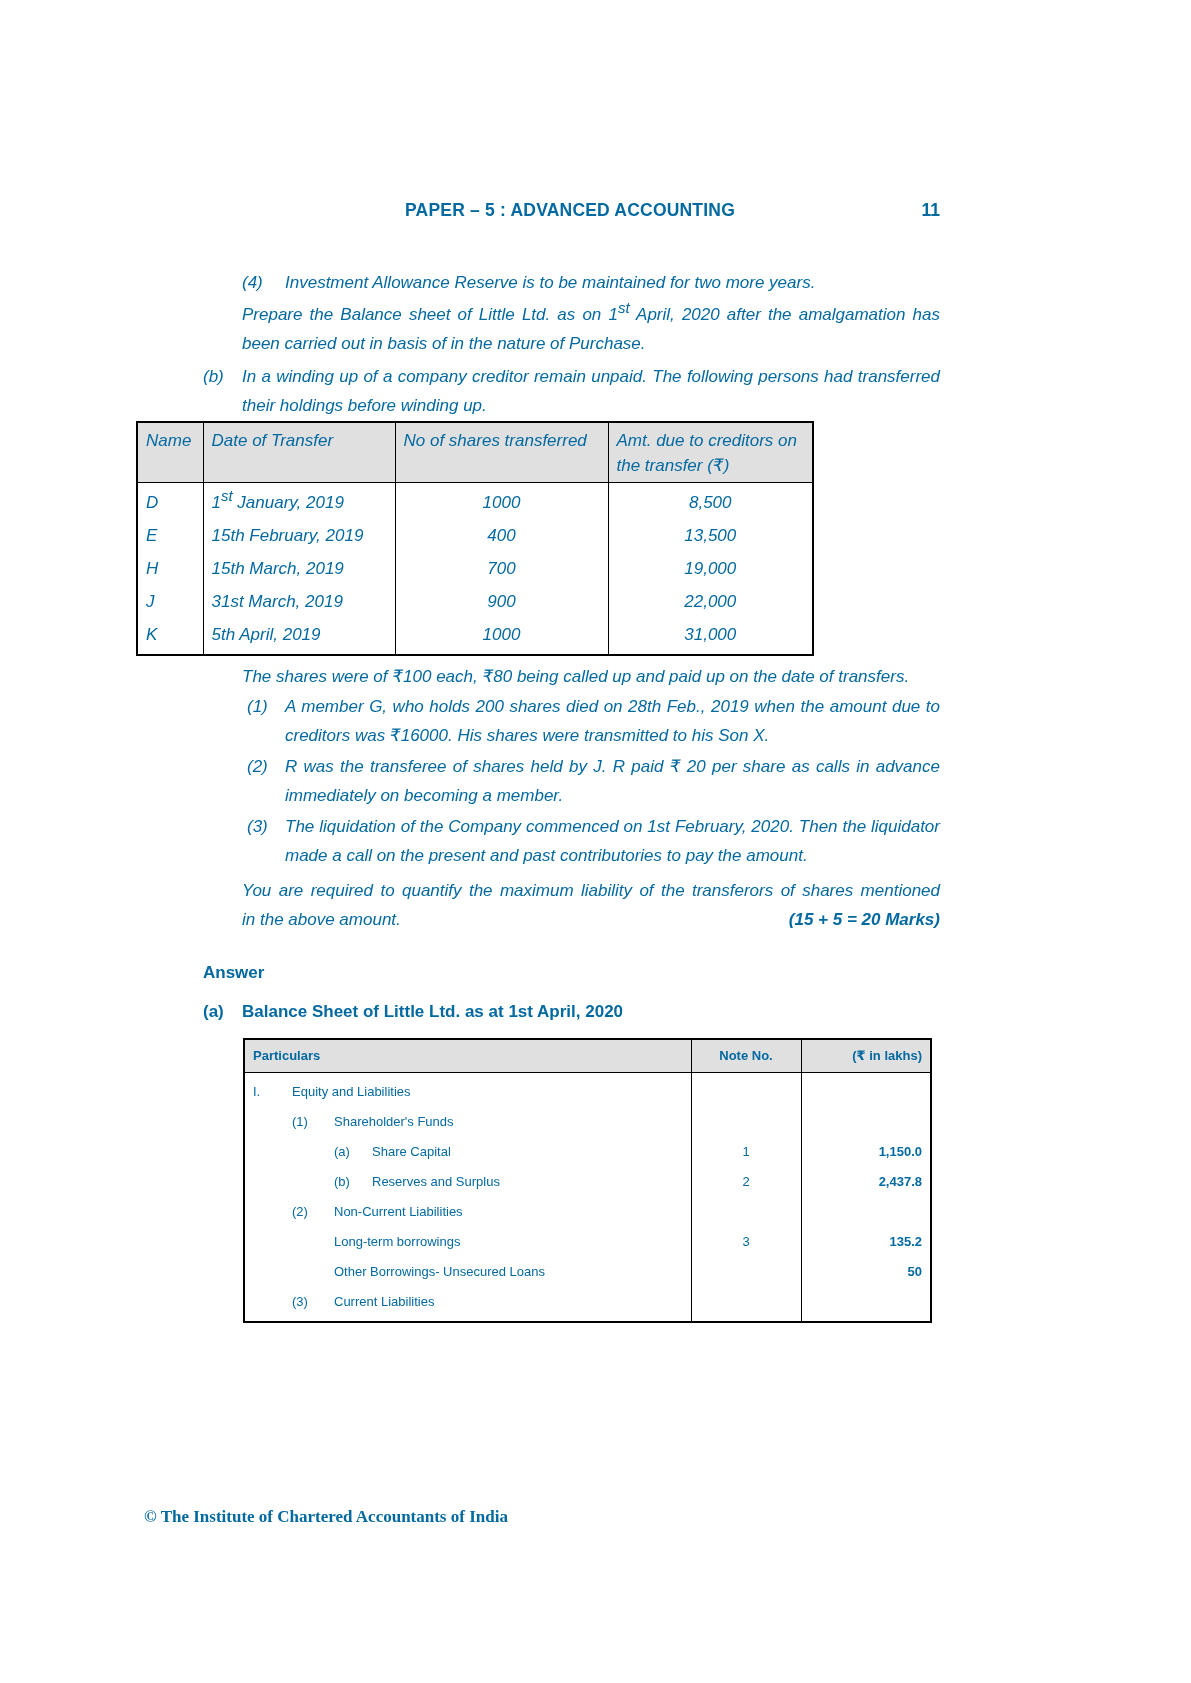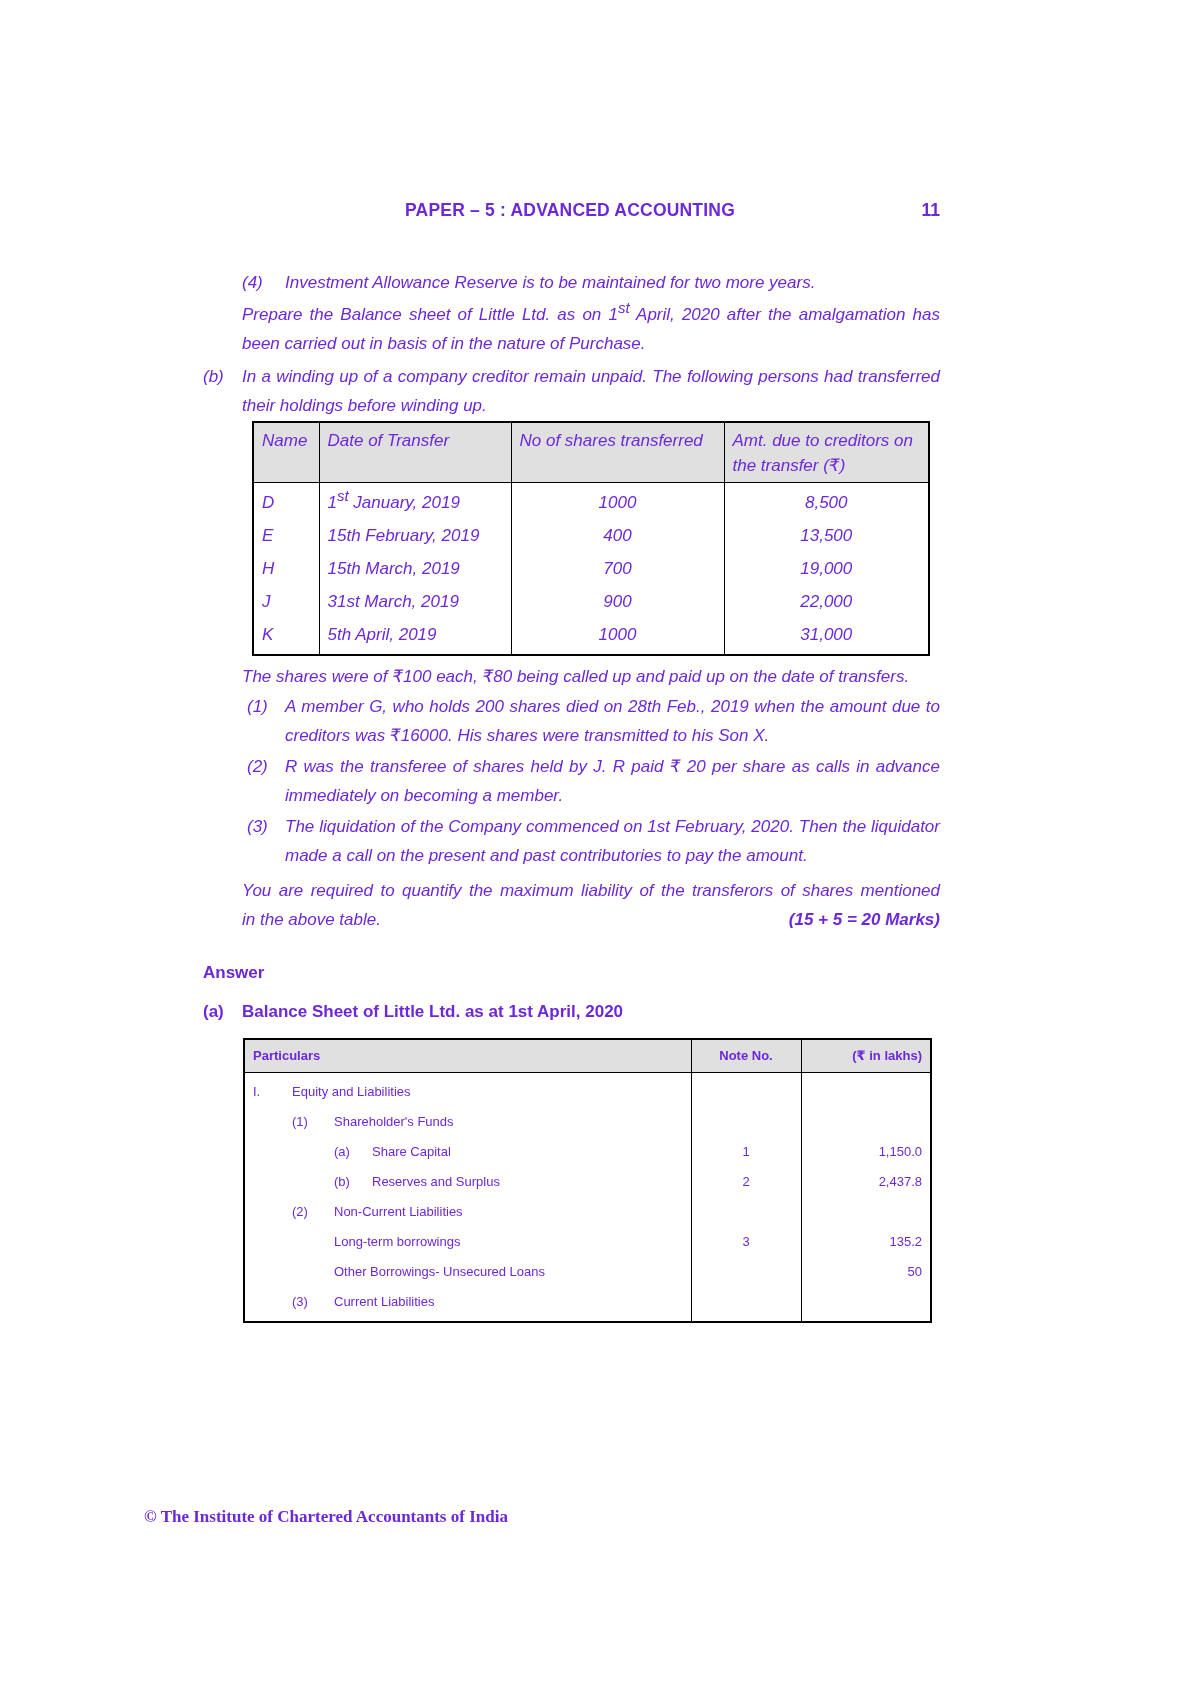--- a/index.html
+++ b/index.html
@@ -1,18 +1,18 @@
 <!DOCTYPE html>
 <html><head>
 <meta charset="utf-8">
 <style>
   * { margin:0; padding:0; box-sizing:border-box; }
   html, body { background:#ffffff; }
   .page {
-    position:relative; width:1191px; height:1683px; background:#fff; color:#6d28d9;
+    position:relative; width:1191px; height:1683px; background:#fff; color:#0369a1;
     font-family:"Liberation Sans","DejaVu Sans",sans-serif;
     padding:200px 251px 0 136px; overflow:hidden;
   }
 
   .doc-header { position:relative; height:22px; margin-bottom:46px; font-size:17.5px; font-weight:bold; }
   .doc-title { text-align:center; padding-left:64px; letter-spacing:0.2px; }
   .page-num { position:absolute; right:0; top:0; }
 
   .q { font-style:italic; font-size:17px; line-height:29px; }
   .flexrow { display:flex; align-items:flex-start; }
@@ -21,21 +21,21 @@
   .item4 .mk { flex:0 0 43px; }
 
   .prep { margin-left:106px; width:698px; margin-bottom:4px; text-align:justify; }
   .partb { margin-left:67px; margin-bottom:1px; }
   .partb .mk { flex:0 0 39px; }
   .partb .tx { width:698px; text-align:justify; }
 
   sup, .sup { font-size:15px; vertical-align:super; line-height:0; }
 
   table { border-collapse:collapse; table-layout:fixed; }
-  .t1 { margin-left:116px; width:676px; border:2px solid #000; font-size:17px; font-style:italic; margin-bottom:6px; }
+  .t1 { width:676px; border:2px solid #000; font-size:17px; font-style:italic; margin-bottom:6px; }
   .t1 th { background:#e0e0e0; border:1px solid #000; font-weight:normal; text-align:left; vertical-align:top; padding:5px 8px 4px; line-height:25px; }
   .t1 td { border-left:1px solid #000; border-right:1px solid #000; padding:2px 8px; line-height:29px; vertical-align:top; }
   .t1 tbody tr:first-child td { padding-top:5px; }
   .t1 tbody tr:last-child td { padding-bottom:5px; }
   .t1 .c { text-align:center; }
 
   .note1 { margin-left:106px; margin-bottom:1px; }
   .pt { margin-left:111px; margin-bottom:2px; }
   .pt .mk { flex:0 0 38px; }
   .pt .tx { width:655px; text-align:justify; }
@@ -52,21 +52,21 @@
 
   .t2 { margin-left:107px; width:687px; border:2px solid #000; font-size:13px; }
   .t2 th { background:#e0e0e0; border:1px solid #000; padding:5px 8px; line-height:22px; font-weight:bold; }
   .t2 .h-part { text-align:left; }
   .t2 .h-note { text-align:center; }
   .t2 .h-amt { text-align:right; }
   .t2 td { border-left:1px solid #000; border-right:1px solid #000; padding:2px 8px; line-height:26px; vertical-align:top; }
   .t2 tbody tr:first-child td { padding-top:6px; }
   .t2 tbody tr:last-child td { padding-bottom:6px; }
   .t2 .note { text-align:center; }
-  .t2 .amt { text-align:right; }
+  .t2 .amt { text-align:right;font-weight:bold; }
   .pcell { display:flex; }
   .pcell .mk { flex:0 0 auto; }
   .mk0 { width:39px; }
   .mk1 { margin-left:39px; width:42px; }
   .mk2 { margin-left:81px; width:38px; }
   .mkp { width:81px; }
   .mkpb { width:86px; }
 
   .footer { position:absolute; left:144px; bottom:156px; font-family:"Liberation Serif","DejaVu Serif",serif; font-weight:bold; font-size:17px; }
 </style>
@@ -152,21 +152,21 @@
     <span class="tx">R was the transferee of shares held by J. R paid ₹ 20 per share as calls in advance immediately on becoming a member.</span>
   </div>
   <div class="q pt pt3 flexrow">
     <span class="mk">(3)</span>
     <span class="tx">The liquidation of the Company commenced on 1st February, 2020. Then the liquidator made a call on the present and past contributories to pay the amount.</span>
   </div>
 
   <div class="q req">
     <div class="l1">You are required to quantify the maximum liability of the transferors of shares mentioned</div>
     <div class="l2">
-      <span>in the above table.</span>
+      <span>in the above amount.</span>
       <span class="marks">(15 + 5 = 20 Marks)</span>
     </div>
   </div>
 
   <div class="answer-h">Answer</div>
 
   <div class="ahead flexrow">
     <span class="mk">(a)</span>
     <span>Balance Sheet of Little Ltd. as at 1st April, 2020</span>
   </div>

